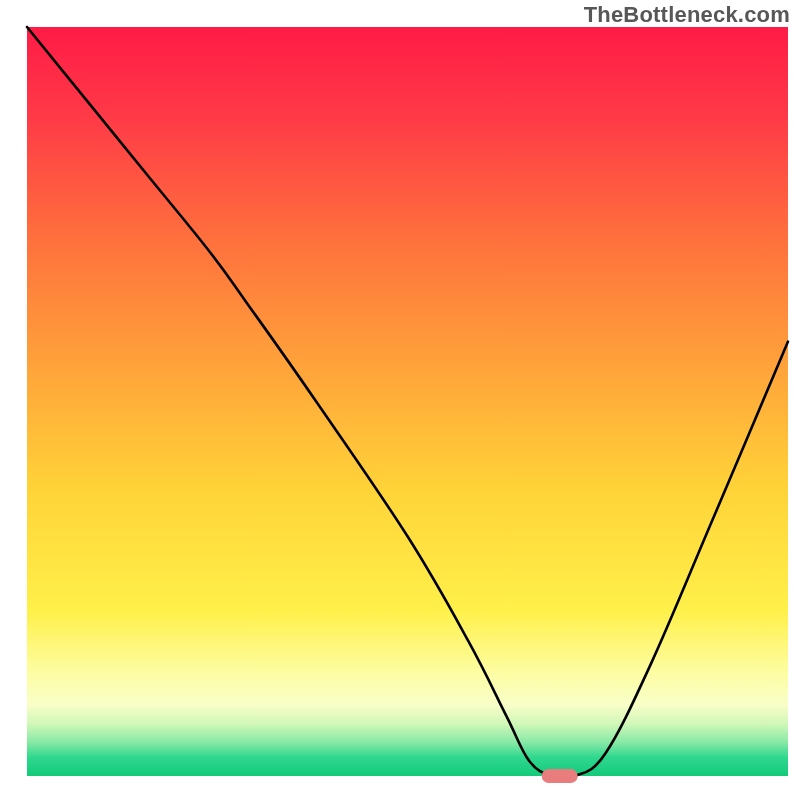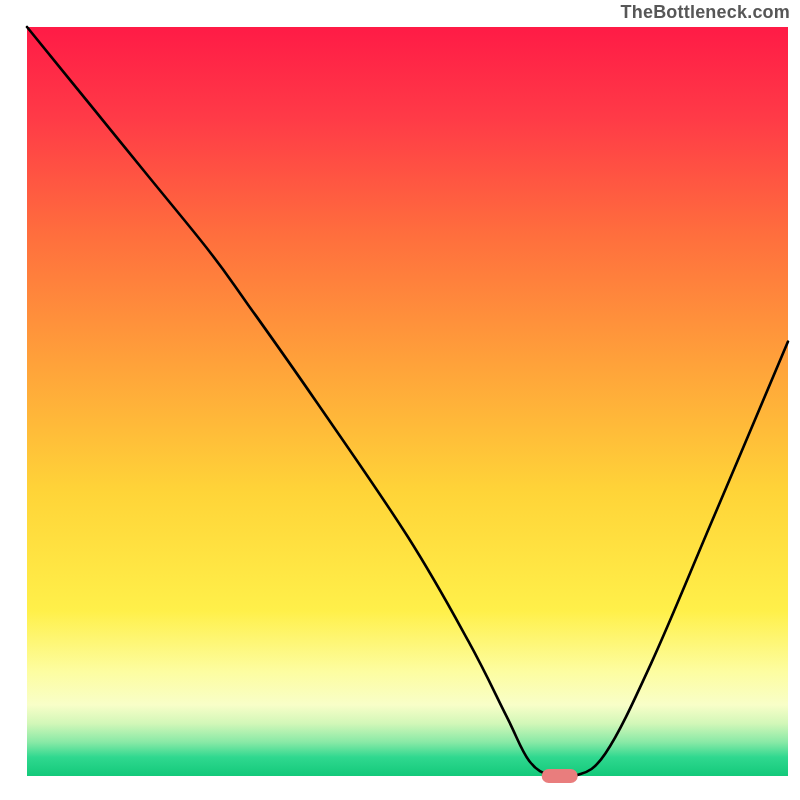--- a/index.html
+++ b/index.html
@@ -14,21 +14,21 @@
   .stage {
     position: relative;
     width: 800px;
     height: 800px;
   }
   .watermark {
     position: absolute;
     top: 2px;
     right: 10px;
     color: #575757;
-    font-size: 18px;
+    font-size: 22px;
     font-weight: 600;
     letter-spacing: 0.2px;
     z-index: 5;
     margin-left: 8px;
   }
   svg.bg {
     position: absolute;
     left: 0; top: 0;
     width: 800px;
     height: 800px;

